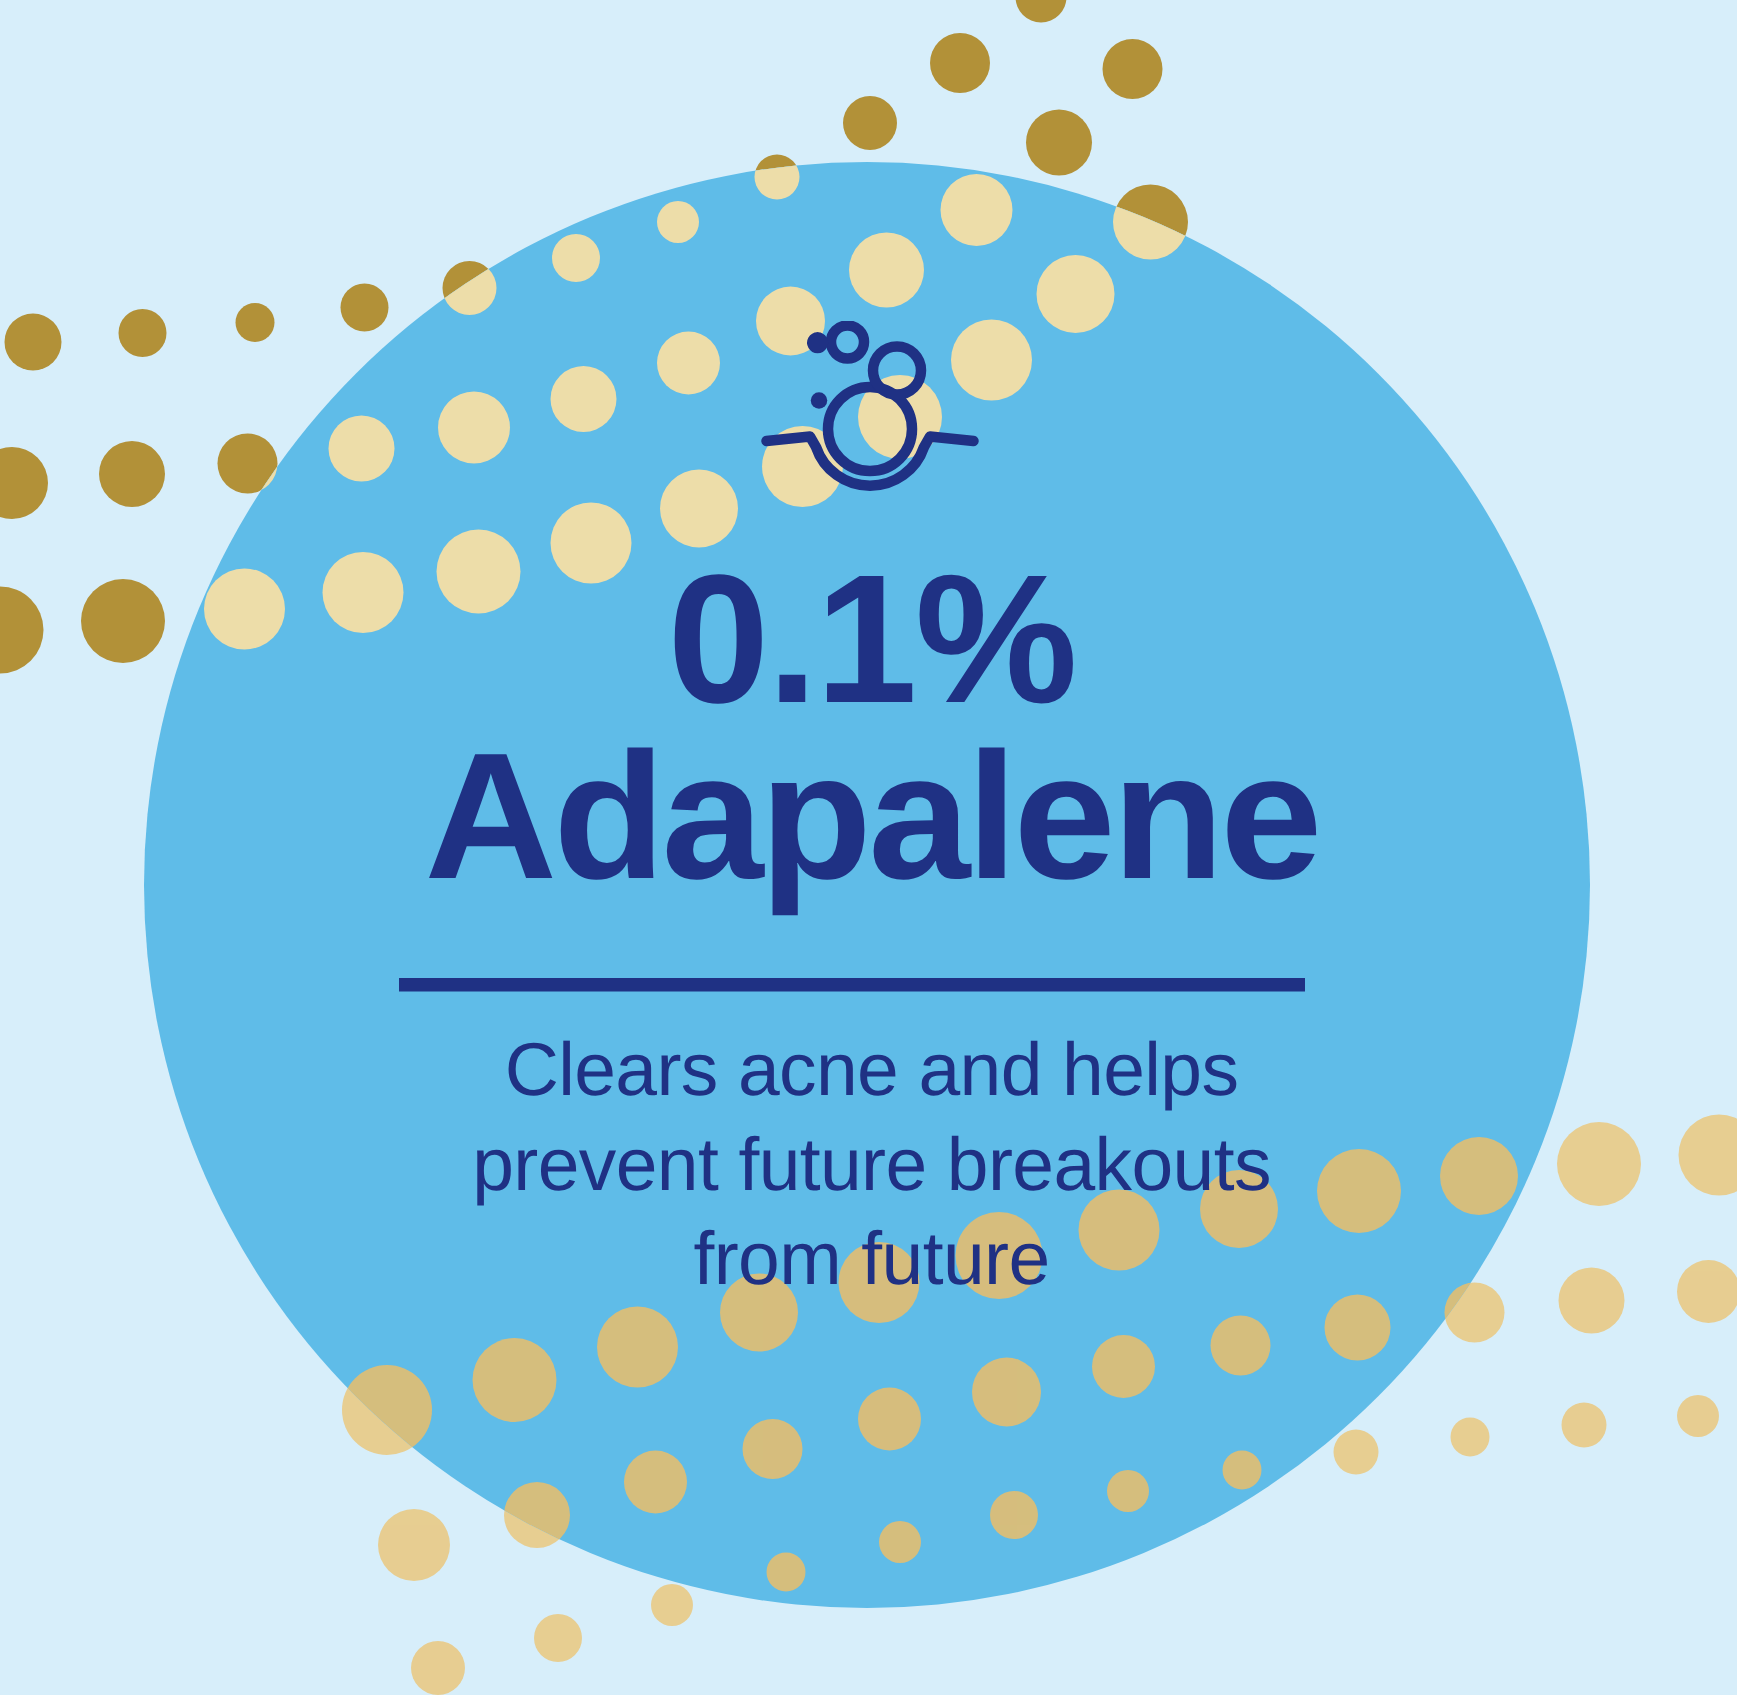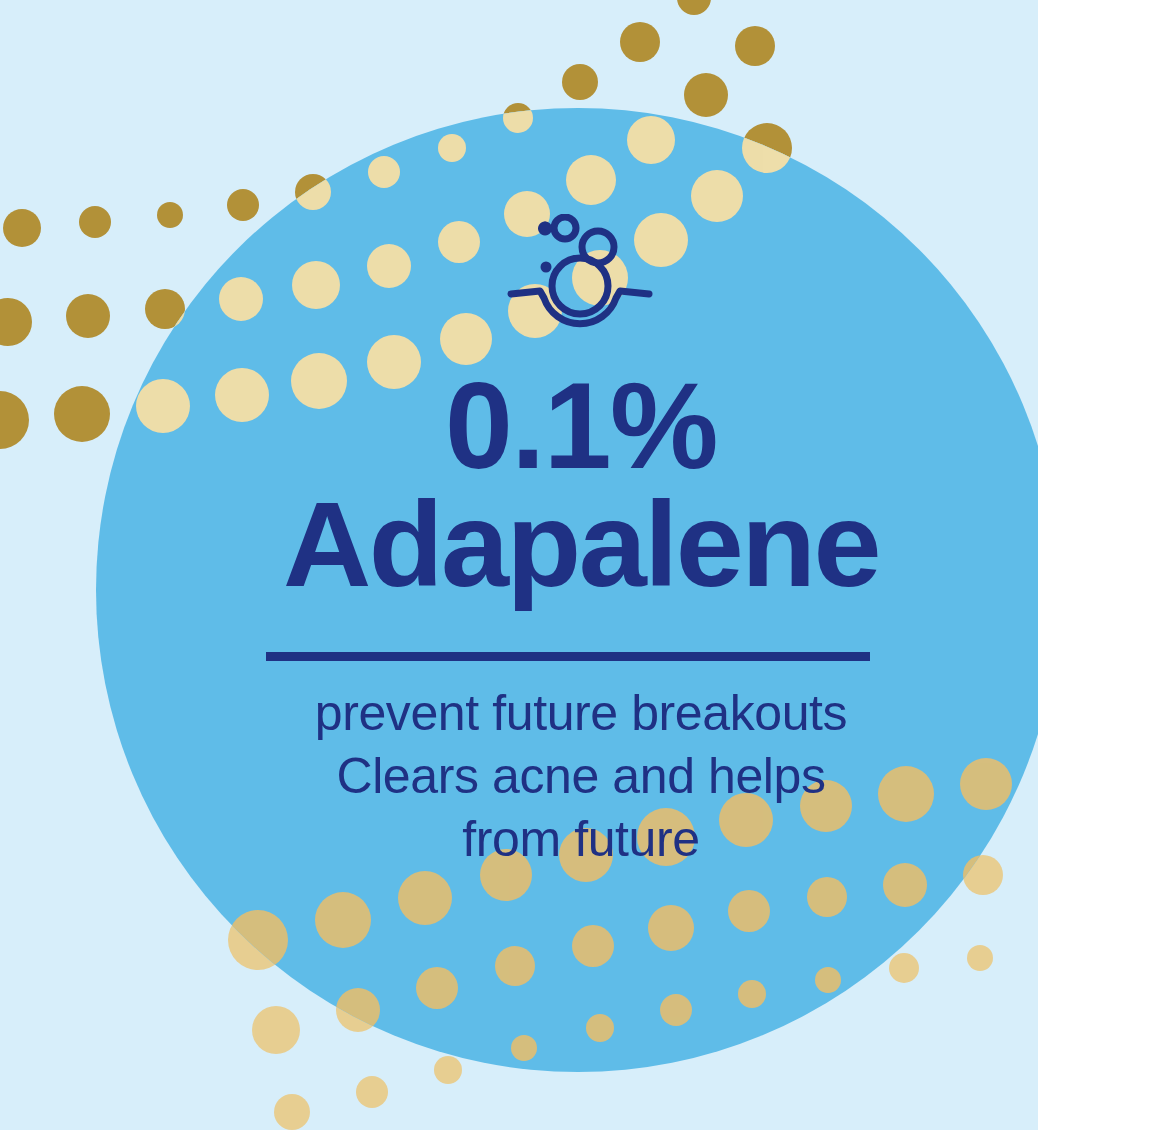--- a/index.html
+++ b/index.html
@@ -7,21 +7,21 @@
     padding: 0;
   }
   body {
     width: 1162px;
     height: 1130px;
     overflow: hidden;
     font-family: "Liberation Sans", sans-serif;
   }
   .poster {
     position: relative;
-    width: 1038px;
+    width: 1158px;
     height: 1130px;
     background: #86efac;
     overflow: hidden;
   }
   .bg-svg {
     position: absolute;
     left: 0;
     top: 0;
     width: 1162px;
     height: 1130px;
@@ -219,19 +219,19 @@
       <circle cx="41" cy="53" r="5.5" fill="#1F3184"></circle>
     </svg>
 
     <div class="headline-pct">0.1%</div>
 
     <div class="headline-name">Adapalene</div>
 
     <div class="divider"></div>
 
     <div class="subcopy">
+      <span class="line">Clears acne and helps</span>
       <span class="line">prevent future breakouts</span>
-      <span class="line">Clears acne and helps</span>
       <span class="line">from future</span>
     </div>
 
   </div>
 </div>
 
 </body></html>

